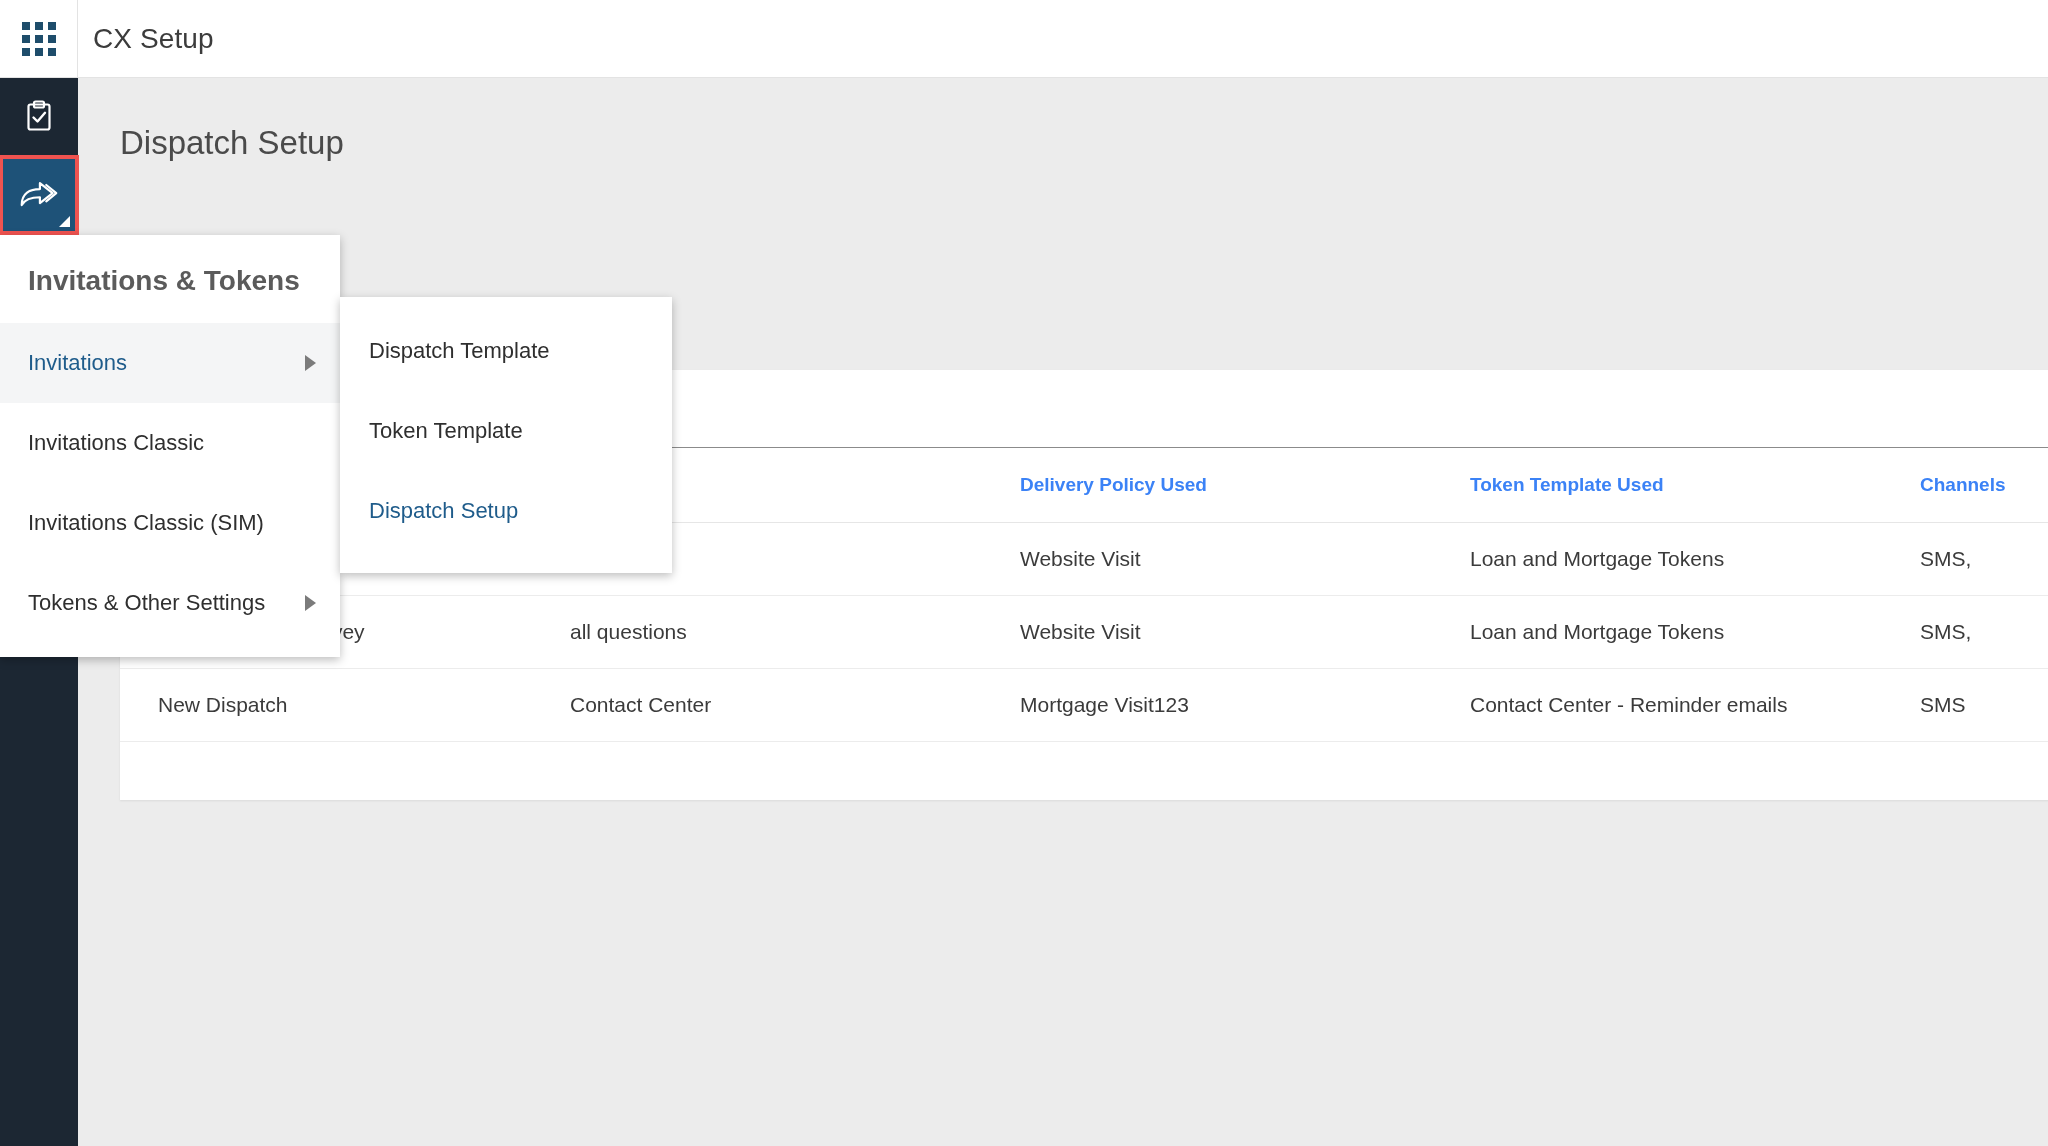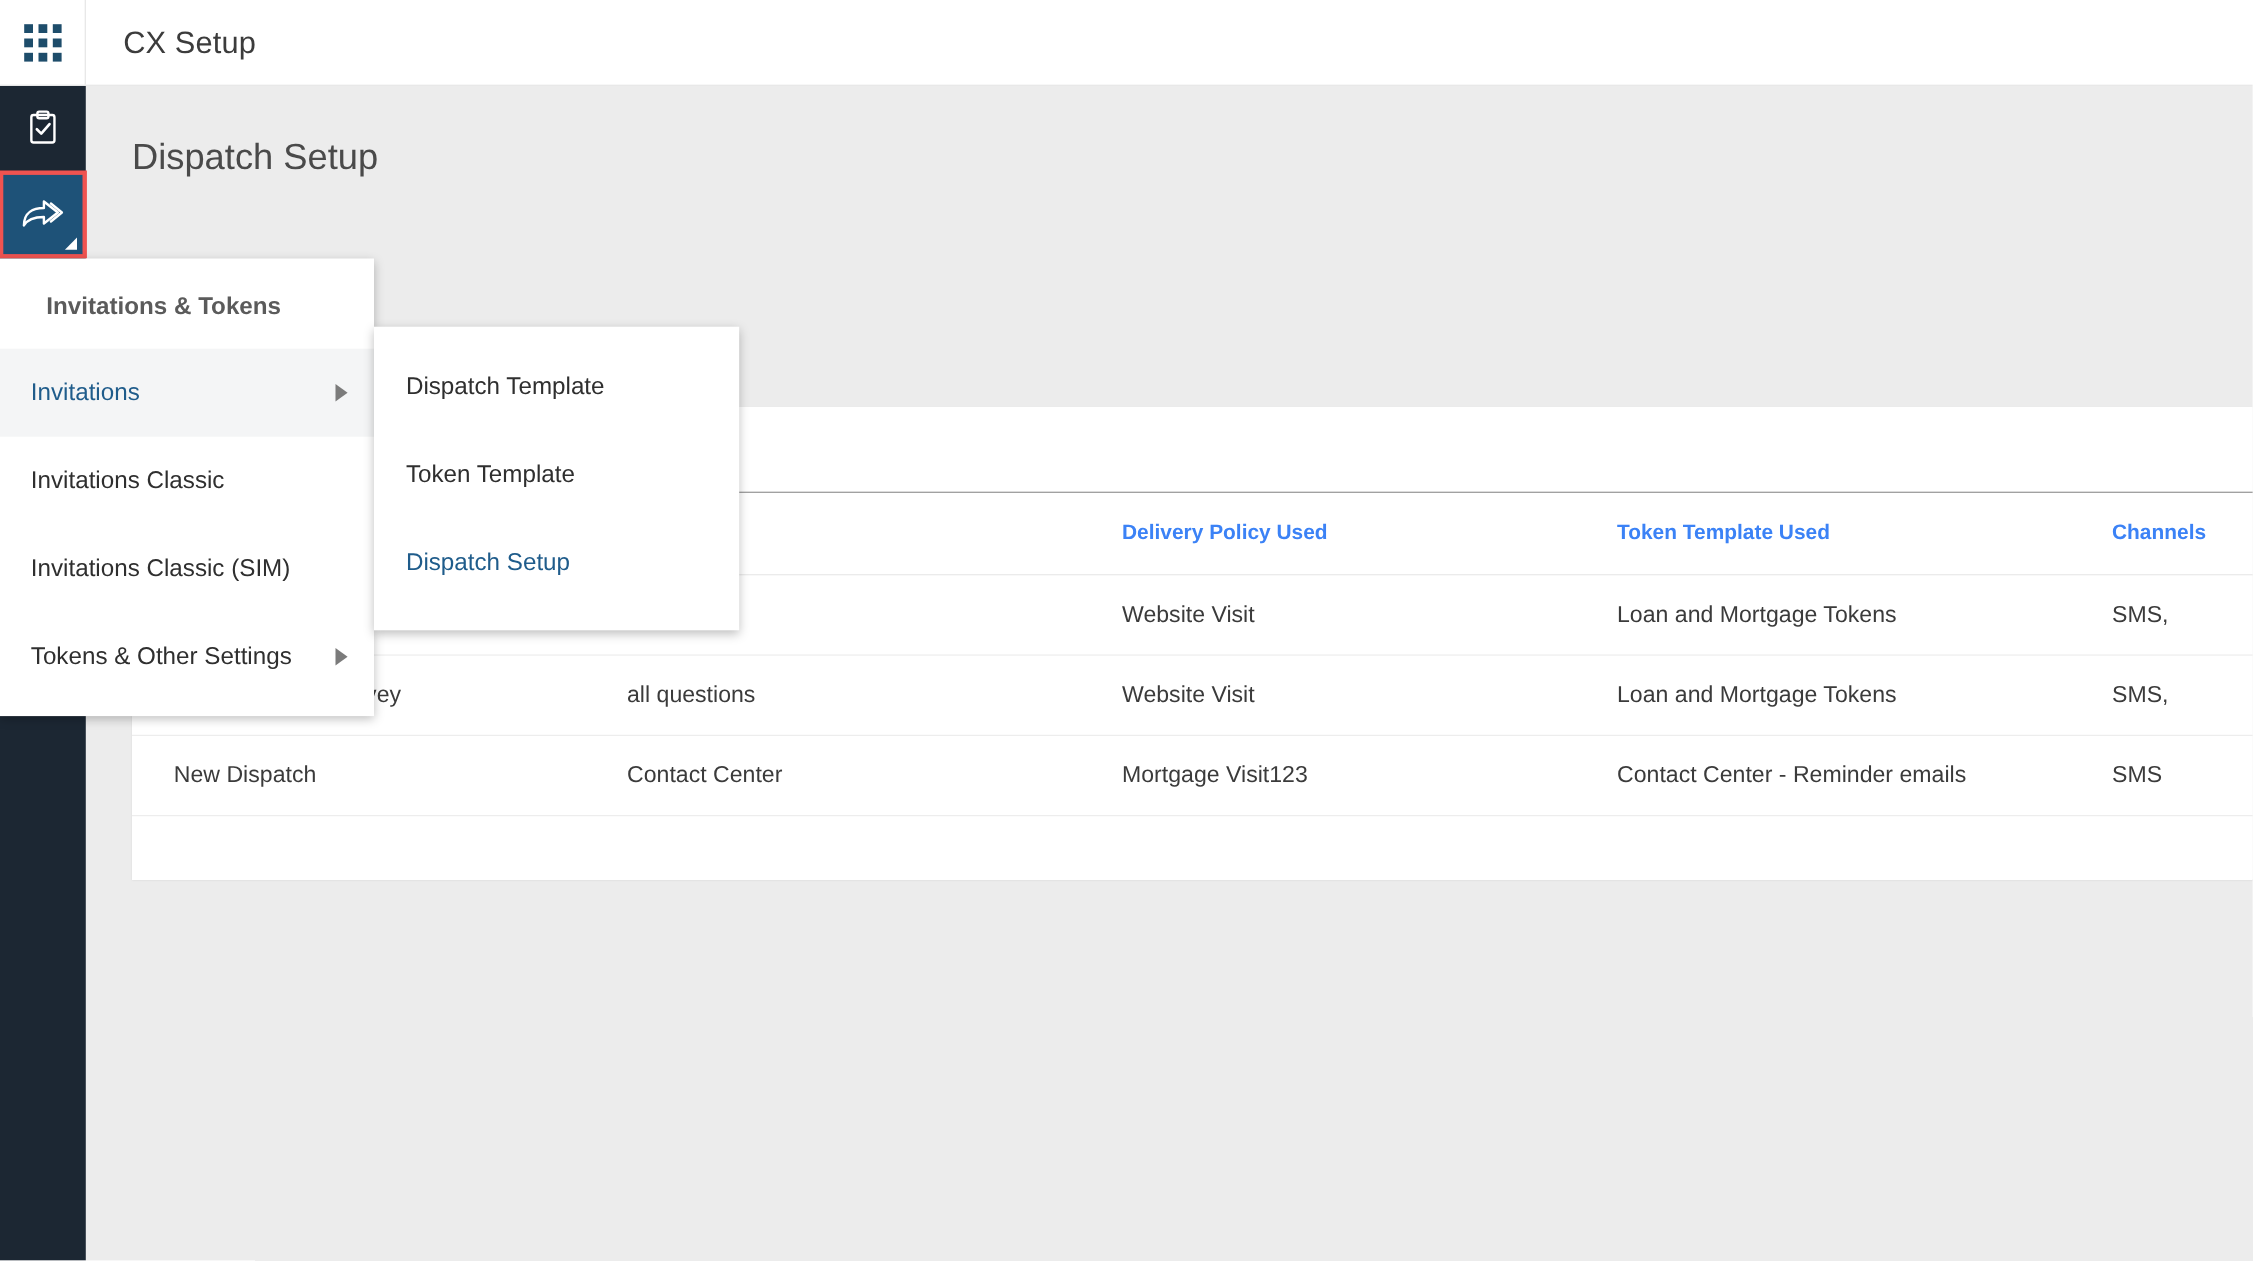--- a/index.html
+++ b/index.html
@@ -22,21 +22,21 @@
   .app-grid {
     width: 78px; height: 77px;
     display: flex; align-items: center; justify-content: center;
     border-right: 1px solid #e3e3e3;
     cursor: pointer;
   }
   .grid-dots { display: grid; grid-template-columns: repeat(3, 8px); grid-gap: 5px; }
   .grid-dots i { display: block; width: 8px; height: 8px; background: #1e4d6b; }
   .topbar-title {
     font-size: 28px; color: #3c3c3c; font-weight: 400;
-    margin-left: 34px; letter-spacing: .1px;
+    margin-left: 15px; letter-spacing: .1px;
   }
 
   
   .rail {
     position: absolute; top: 78px; left: 0; width: 78px; height: 1068px;
     background: #1c2733;
     z-index: 20;
   }
   .rail-item {
     width: 78px; height: 78px;
@@ -100,23 +100,22 @@
 
   
   .menu-l1 {
     position: absolute; left: 0; top: 235px;
     width: 340px; background: #ffffff;
     box-shadow: 0 3px 9px rgba(0,0,0,.26);
     z-index: 40;
     padding: 0 0 14px 0;
   }
   .menu-heading {
-    font-size: 22px; font-weight: bold; color: #5b5b5b;
+    font-size: 28px; font-weight: bold; color: #5b5b5b;
     padding: 30px 0 26px 28px;
-    margin-left: 14px;
   }
   .menu-item {
     display: flex; align-items: center; justify-content: space-between;
     height: 80px; padding: 0 24px 0 28px;
     font-size: 22px; color: #2f2f2f;
     cursor: pointer;
   }
   .menu-item.selected { background: #f4f5f6; color: #1f5c8b; }
   .menu-item .caret {
     width: 0; height: 0;

